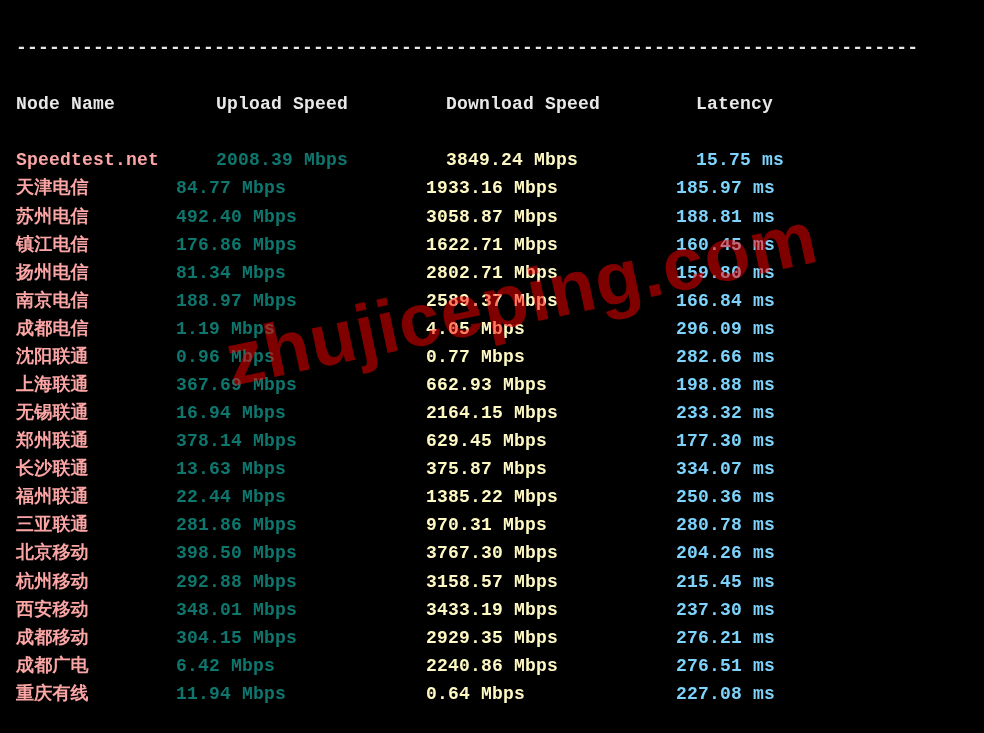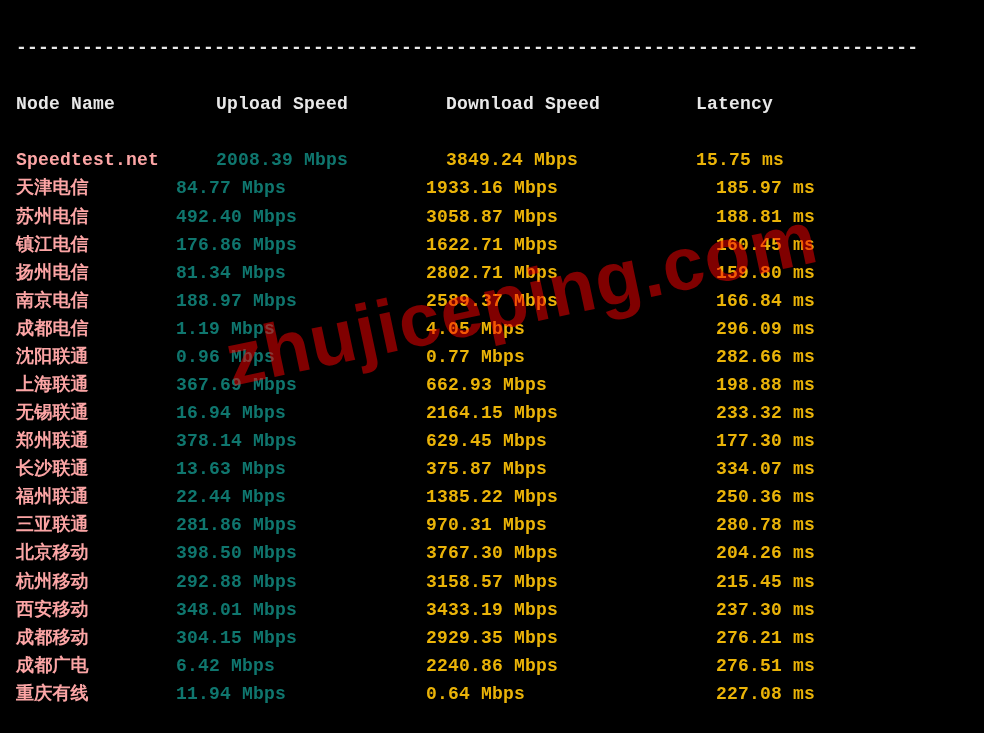--- a/index.html
+++ b/index.html
@@ -17,27 +17,27 @@
   }
   .term {
     padding: 6px 16px 8px 16px;
     color: #e6e6e6;
     white-space: pre;
     letter-spacing: 0.2px;
   }
   .white  { color: #e8e8e8; }
   .yellow { color: #fca5a5; }
   .green  { color: #0f766e; }
-  .red    { color: #eab308; }
-  .cyan   { color: #eab308; }
+  .red    { color: #fef9c3; }
+  .cyan   { color: #7dd3fc; }
   .row { display: flex; }
   .col-node { width: 160px; display: inline-block; }
   .col-up   { width: 250px; display: inline-block; }
   .col-down { width: 250px; display: inline-block; }
-  .col-lat  { display: inline-block; margin-left: 40px; }
+  .col-lat  { display: inline-block; }
   .hdr-node { width: 200px; display: inline-block; }
   .hdr-up   { width: 230px; display: inline-block; }
   .hdr-down { width: 250px; display: inline-block; }
   .dashes { color: #e8e8e8; letter-spacing: 0.2px; overflow: hidden; white-space: nowrap; width: 952px; display:block;}
   .watermark {
     position: absolute;
     top: 240px;
     left: 220px;
     font-size: 75px;
     font-family: Arial, sans-serif;

